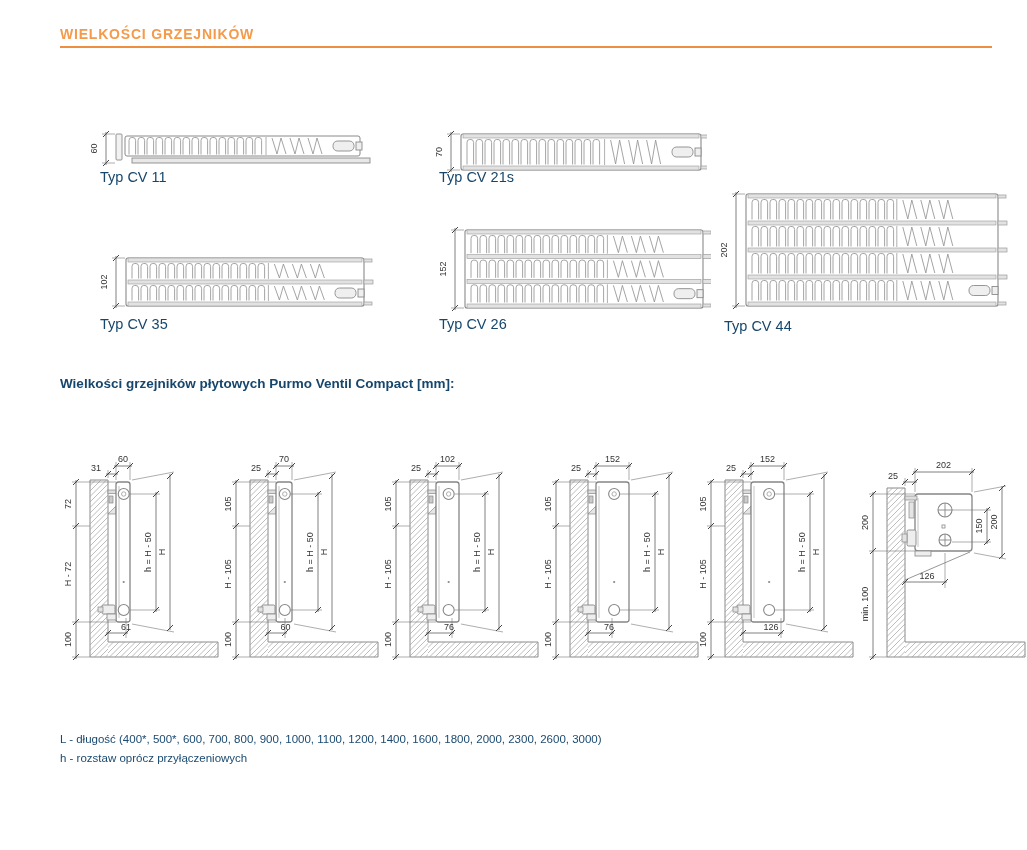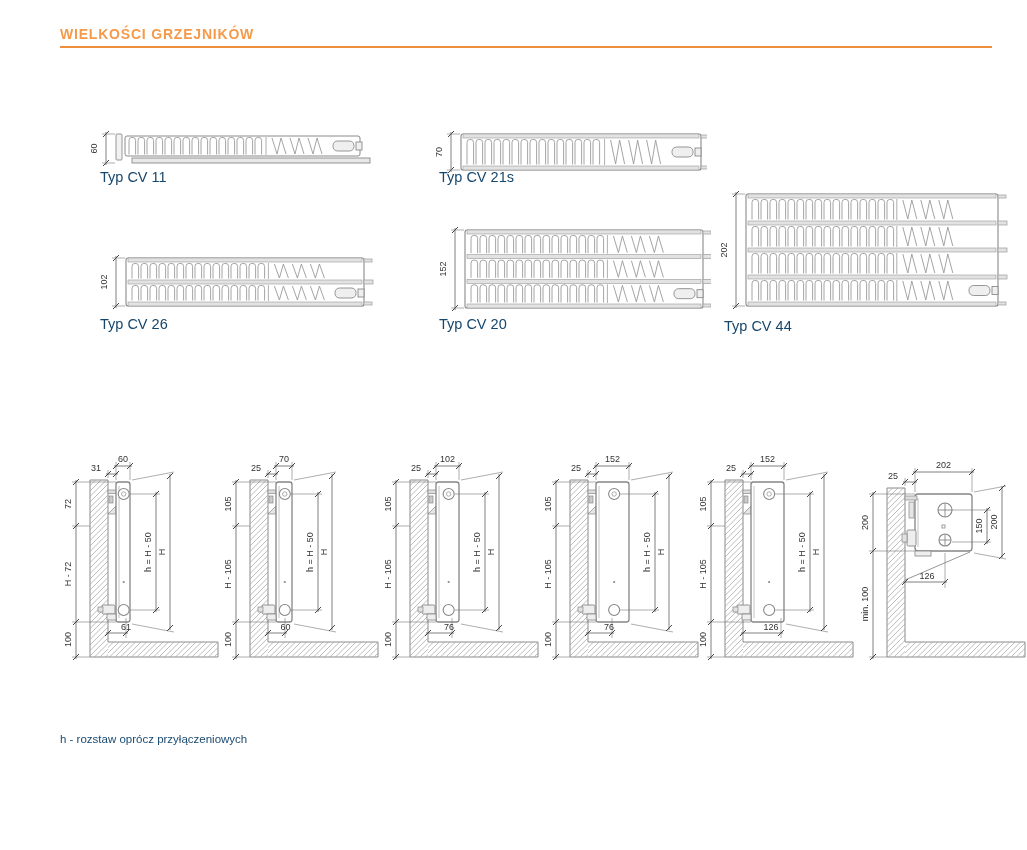--- a/index.html
+++ b/index.html
@@ -324,24 +324,25 @@
         <line x1="23" y1="9" x2="29" y2="3" stroke="#444" stroke-width="1"></line>
         <line x1="23" y1="121" x2="29" y2="115" stroke="#444" stroke-width="1"></line>
         <line x1="22" y1="6" x2="35" y2="6" stroke="#777" stroke-width="0.6"></line>
         <line x1="22" y1="118" x2="35" y2="118" stroke="#777" stroke-width="0.6"></line>
         <text x="17" y="62" font-size="9" fill="#333" text-anchor="middle" transform="rotate(-90 17 62)">202</text>
       </svg>
     </div>
 
   <div class="typ" style="left:88px;top:169px">Typ CV 11</div>
   <div class="typ" style="left:427px;top:169px">Typ CV 21s</div>
-  <div class="typ" style="left:88px;top:316px">Typ CV 26</div>
-  <div class="typ" style="left:427px;top:316px">Typ CV 20</div>
+  <div class="typ" style="left:88px;top:316px">Typ CV 35</div>
+  <div class="typ" style="left:427px;top:316px">Typ CV 26</div>
   <div class="typ" style="left:712px;top:318px">Typ CV 44</div>
 
+  <div class="sec">Wielkości grzejników płytowych Purmo Ventil Compact [mm]:</div>
 
   <div class="diag" id="sv0" style="left:48px;top:430px;width:165px;height:245px">
       <svg width="165" height="245" viewBox="0 0 165 245">
         <path d="M 30 50 L 30 227 L 158 227 L 158 212 L 48 212 L 48 50 Z" fill="#fff" stroke="#8a8a8a" stroke-width="1"></path>
         <clipPath id="hx0">
           <rect x="30" y="50" width="18" height="177"></rect>
         </clipPath>
         <g clip-path="url(#hx0)" stroke="#a0a0a0" stroke-width="0.7">
           <line x1="-147" y1="227" x2="30" y2="50"></line>
           <line x1="-141.5" y1="227" x2="35.5" y2="50"></line>
@@ -1087,15 +1088,16 @@
         <text x="140" y="92" font-size="9" fill="#333" text-anchor="middle" transform="rotate(-90 140 92)">200</text>
         <line x1="88" y1="123" x2="88" y2="158" stroke="#777" stroke-width="0.6"></line>
         <line x1="46" y1="152" x2="90" y2="152" stroke="#5f5f5f" stroke-width="0.8"></line>
         <line x1="45" y1="155" x2="51" y2="149" stroke="#444" stroke-width="1"></line>
         <line x1="85" y1="155" x2="91" y2="149" stroke="#444" stroke-width="1"></line>
         <text x="70" y="149" font-size="9" fill="#333" text-anchor="middle">126</text>
       </svg>
     </div>
 
   <div class="legend">
+    <div>L - długość (400*, 500*, 600, 700, 800, 900, 1000, 1100, 1200, 1400, 1600, 1800, 2000, 2300, 2600, 3000)</div>
     <div>h - rozstaw oprócz przyłączeniowych</div>
   </div>
 </div>
 
 </body></html>

